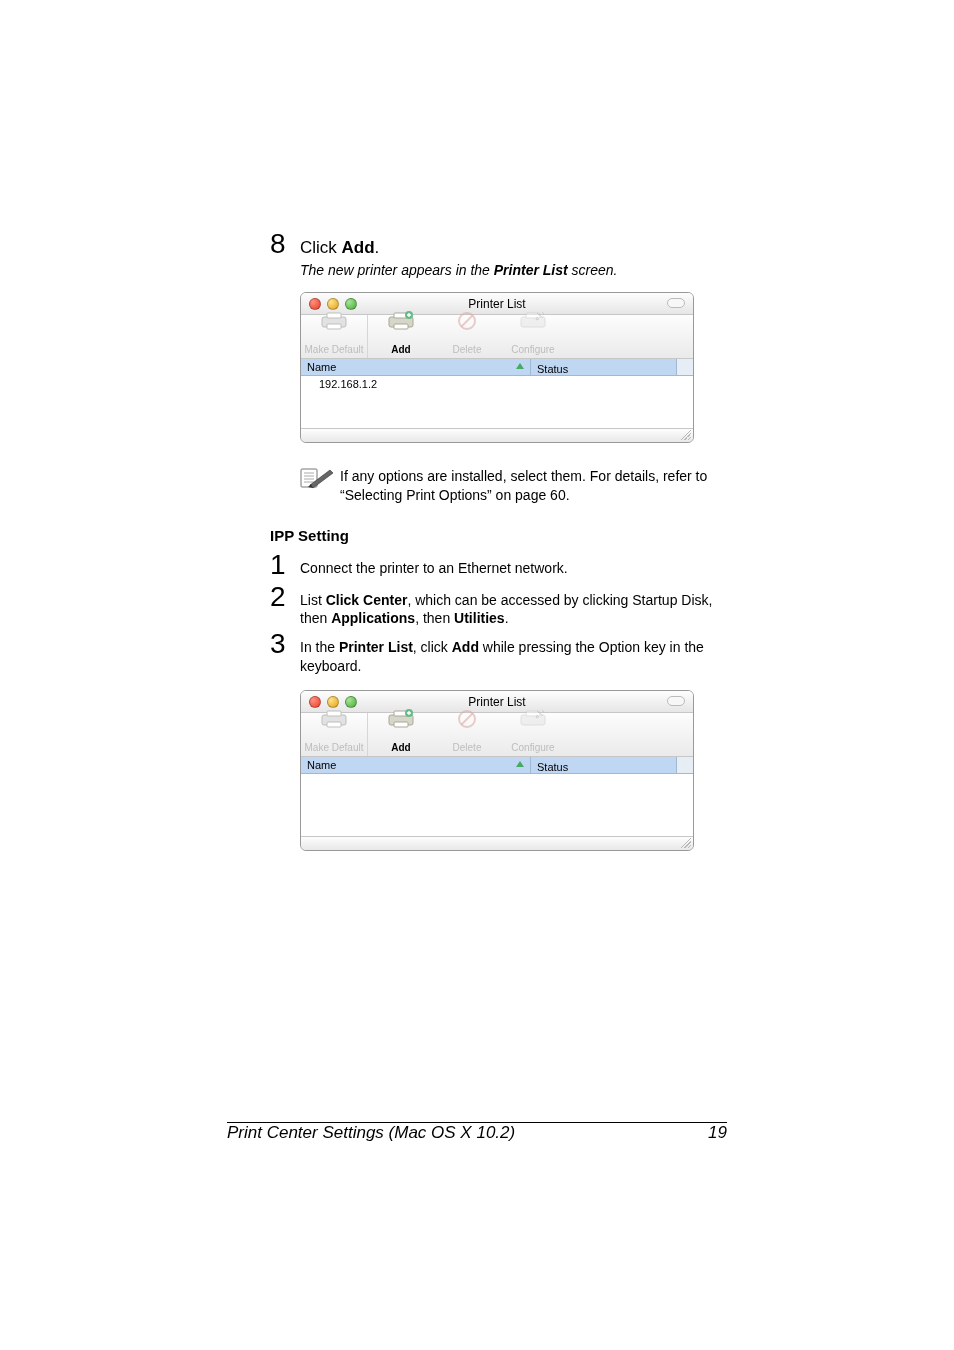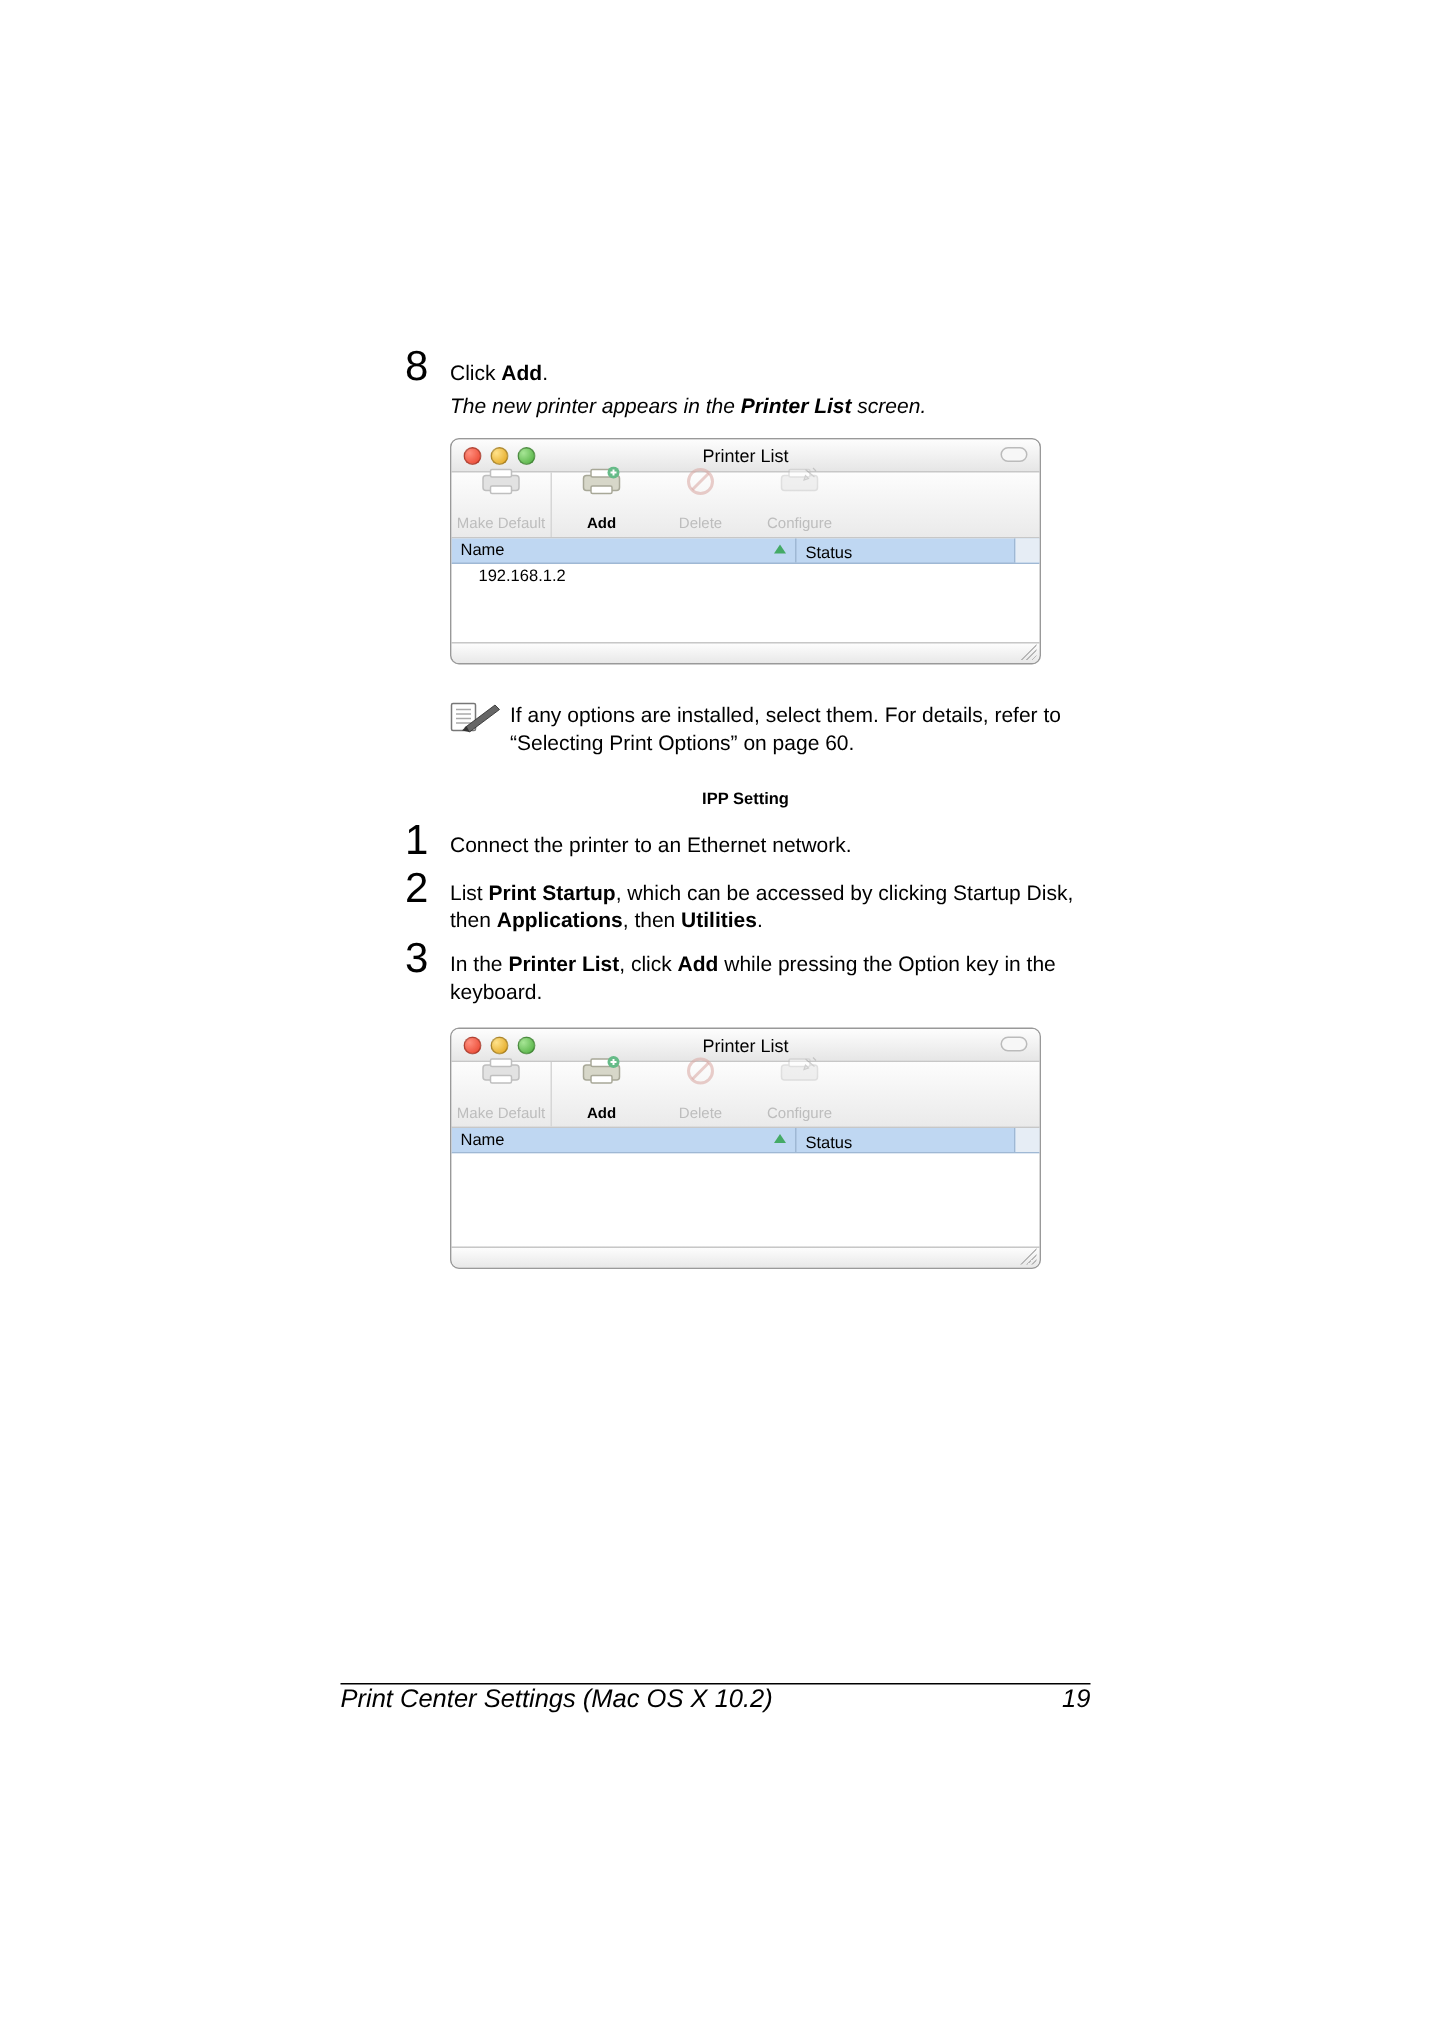--- a/index.html
+++ b/index.html
@@ -1,20 +1,20 @@
 <!DOCTYPE html>
 <html><head>
 <meta charset="utf-8">
 <style>
   * { box-sizing: border-box; margin: 0; padding: 0; }
   html, body { width: 954px; height: 1350px; background: #fff; font-family: Arial, Helvetica, sans-serif; color: #000; }
   .page { width: 954px; height: 1350px; position: relative; padding: 230px 230px 0 270px; }
   .step8-row { display: flex; align-items: baseline; margin-bottom: 4px; }
   .bignum { font-family: Arial, Helvetica, sans-serif; font-size: 28px; margin-right: 12px; line-height: 1; min-width: 18px; }
-  .step-text { font-size: 14px; }
+  .step-text { font-size: 17px; }
   .italic-line { font-style: italic; font-size: 14px; margin-left: 30px; margin-top: 2px; margin-bottom: 14px; }
   .printer-list-wrap { margin-left: 30px; margin-bottom: 16px; }
   .mac-window { width: 394px; border: 1px solid #999; border-radius: 6px 6px 6px 6px; background: linear-gradient(#fff,#f2f2f2); overflow: hidden; }
   .mac-titlebar { height: 22px; background: linear-gradient(#fdfdfd,#e6e6e6); border-bottom: 1px solid #c7c7c7; position: relative; display: flex; align-items: center; }
   .traffic { display: flex; gap: 6px; margin-left: 8px; }
   .dot { width: 12px; height: 12px; border-radius: 50%; border: 1px solid rgba(0,0,0,0.25); }
   .dot.red { background: radial-gradient(circle at 30% 30%, #ff8f7e, #e8402a); }
   .dot.yellow { background: radial-gradient(circle at 30% 30%, #ffe28a, #e0a218); }
   .dot.green { background: radial-gradient(circle at 30% 30%, #a6e595, #4aab3a); }
   .win-title { position: absolute; left: 0; right: 0; top: 0; height: 22px; text-align: center; font-size: 12px; line-height: 22px; font-family: "Lucida Grande","Helvetica Neue",Arial,sans-serif; }
@@ -41,21 +41,21 @@
   .list-row { font-size: 11px; padding: 2px 0 0 6px; font-family: "Lucida Grande","Helvetica Neue",Arial,sans-serif; margin-left: 12px; }
   .mac-statusbar { height: 14px; background: linear-gradient(#fdfdfd,#e8e8e8); border-top: 1px solid #c7c7c7; position: relative; }
   .resize-grip { position: absolute; right: 2px; bottom: 2px; width: 12px; height: 12px; }
   .resize-grip::before { content:""; position:absolute; right:0; bottom:0; width:12px; height:12px;
     background: linear-gradient(135deg, transparent 0 55%, #b8b8b8 55% 60%, transparent 60% 70%, #b8b8b8 70% 75%, transparent 75% 85%, #b8b8b8 85% 90%, transparent 90%);
   }
   .note-block { display: flex; margin: 24px 0 16px 30px; align-items: flex-start; }
   .note-icon-box { width: 40px; flex: 0 0 40px; display: flex; align-items: flex-start; justify-content: flex-start; }
   .note-icon-box svg { width: 34px; height: 22px; }
   .note-text { font-size: 14px; line-height: 1.35; }
-  .section-head { font-weight: bold; font-size: 11px; margin: 22px 0 6px 0; text-align: center; }
+  .section-head { font-weight: bold; font-size: 15px; margin: 22px 0 6px 0; }
   .steplist { list-style: none; }
   .steplist li { display: flex; margin-bottom: 1px; }
   .steplist .bignum { font-size: 28px; margin-right: 12px; line-height: 1.1; }
   .steplist .body { font-size: 14px; padding-top: 9px; line-height: 1.35; }
   .b { font-weight: bold; }
   .footer { position: absolute; left: 227px; right: 227px; bottom: 207px; border-top: 1px solid #000; padding-top: 0; display: flex; justify-content: space-between; font-style: italic; font-size: 17px; }
   .footer .pno { }
   .list-body.tall { height: 62px; }
 </style>
 </head>
@@ -167,21 +167,21 @@
   <div class="section-head">IPP Setting</div>
 
   <ul class="steplist">
     <li>
       <div class="bignum">1</div>
       <div class="body">Connect the printer to an Ethernet network.</div>
     </li>
     <li>
       <div class="bignum">2</div>
       <div class="body">
-        <span>List </span><span class="b">Print Startup</span><span>, which can be accessed by clicking Startup Disk, then </span><span class="b">Applications</span><span>, then </span><span class="b">Utilities</span><span>.</span>
+        <span>List </span><span class="b">Click Center</span><span>, which can be accessed by clicking Startup Disk, then </span><span class="b">Applications</span><span>, then </span><span class="b">Utilities</span><span>.</span>
       </div>
     </li>
     <li>
       <div class="bignum">3</div>
       <div class="body">
         <span>In the </span><span class="b">Printer List</span><span>, click </span><span class="b">Add</span><span> while pressing the Option key in the keyboard.</span>
       </div>
     </li>
   </ul>
 

